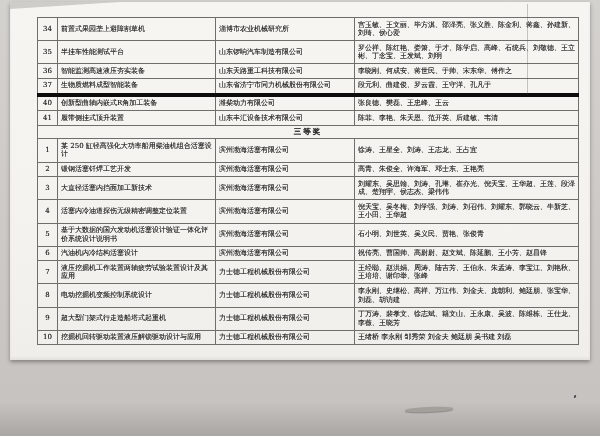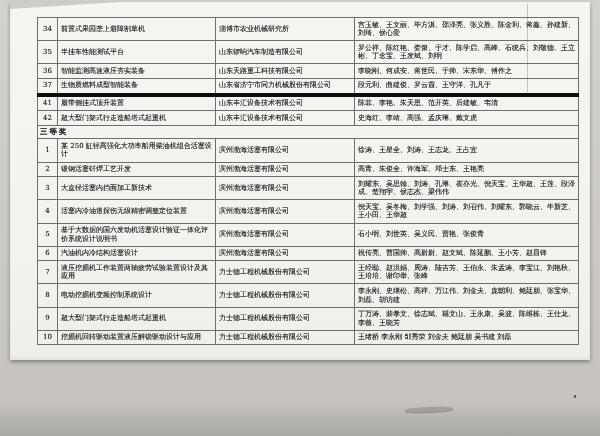--- a/index.html
+++ b/index.html
@@ -12,21 +12,21 @@
   .corner-shade{position:absolute;left:10px;top:2px;width:0;height:0;
     border-top:7px solid #cfcdca;border-right:110px solid transparent;}
   table.awards{position:absolute;left:27px;top:15px;width:541px;
     border-collapse:collapse;table-layout:fixed;
     font-size:7px;line-height:8.6px;color:#2c2c2c;
     text-shadow:0 0 0.5px rgba(45,45,45,0.75);}
   table.awards td{border:1px solid #6f6e6b;padding:2.5px 3px;vertical-align:middle;
     overflow:hidden;word-break:break-all;}
   td.no{text-align:center;padding-left:0;padding-right:0;}
   tr.hl td{border-bottom:4.5px solid #0c0c0c;}
-  tr.section-header td{text-align:left;font-weight:bold;font-size:7.5px;
+  tr.section-header td{text-align:center;font-weight:bold;font-size:7.5px;
     letter-spacing:2px;padding:2px;}
   .crease-line{position:absolute;left:527px;top:2px;width:1px;height:90px;
     background:rgba(80,78,75,0.3);}
   .fold-mark{position:absolute;left:405px;top:407px;width:48px;height:5px;
     background:#a39f9a;border-radius:50% 40% 50% 40%;
     box-shadow:0 1px 1px rgba(0,0,0,0.25);transform:rotate(-2deg);}
   .ink-speck{position:absolute;left:574px;top:395px;width:2px;height:3px;
     background:#4a4a4a;transform:rotate(20deg);border-radius:1px;}
 </style>
 </head>
@@ -60,30 +60,30 @@
             <td class="org">山东天路重工科技有限公司</td>
             <td class="names">李晓刚、何成安、蒋世民、于帅、宋东华、傅作之</td>
           </tr>
           <tr class="hl">
             <td class="no">37</td>
             <td class="title">生物质燃料成型智能装备</td>
             <td class="org">山东省济宁市同力机械股份有限公司</td>
             <td class="names">段元利、曲建俊、罗云霞、王守洋、孔凡于</td>
           </tr>
           <tr class="">
+            <td class="no">40</td>
+            <td class="title">创新型曲轴内嵌式R角加工装备</td>
+            <td class="org">潍柴动力有限公司</td>
+            <td class="names">张良德、樊磊、王忠峰、王云</td>
+          </tr>
+          <tr class="">
             <td class="no">41</td>
             <td class="title">履带侧挂式顶升装置</td>
             <td class="org">山东丰汇设备技术有限公司</td>
             <td class="names">陈菲、李艳、朱天恩、范开英、后建敏、韦清</td>
-          </tr>
-          <tr class="">
-            <td class="no">42</td>
-            <td class="title">超大型门架式行走造船塔式起重机</td>
-            <td class="org">山东丰汇设备技术有限公司</td>
-            <td class="names">史海红、李靖、高强、孟庆琳、戴文虎</td>
           </tr>
           <tr class="section-header">
             <td colspan="4">三等奖</td>
           </tr>
           <tr class="">
             <td class="no">1</td>
             <td class="title">某 250 缸径高强化大功率船用柴油机组合活塞设计</td>
             <td class="org">滨州渤海活塞有限公司</td>
             <td class="names">徐涛、王星全、刘涛、王志龙、王占宜</td>
           </tr>

